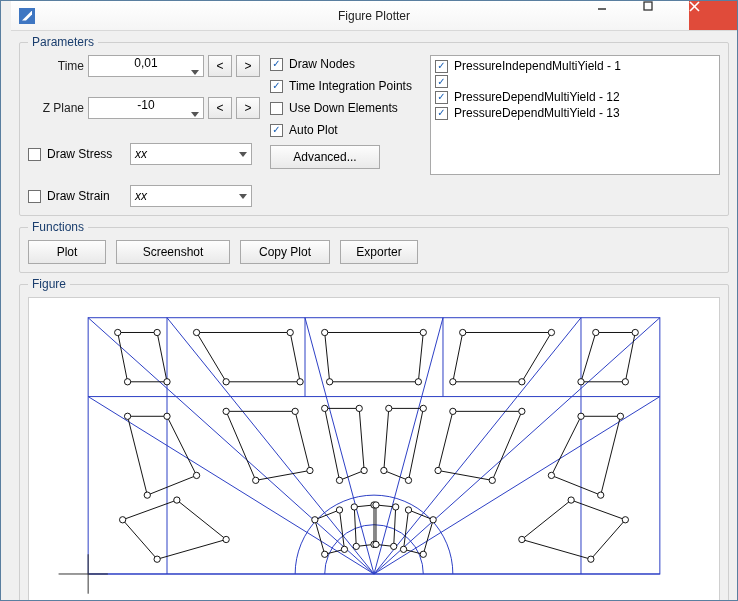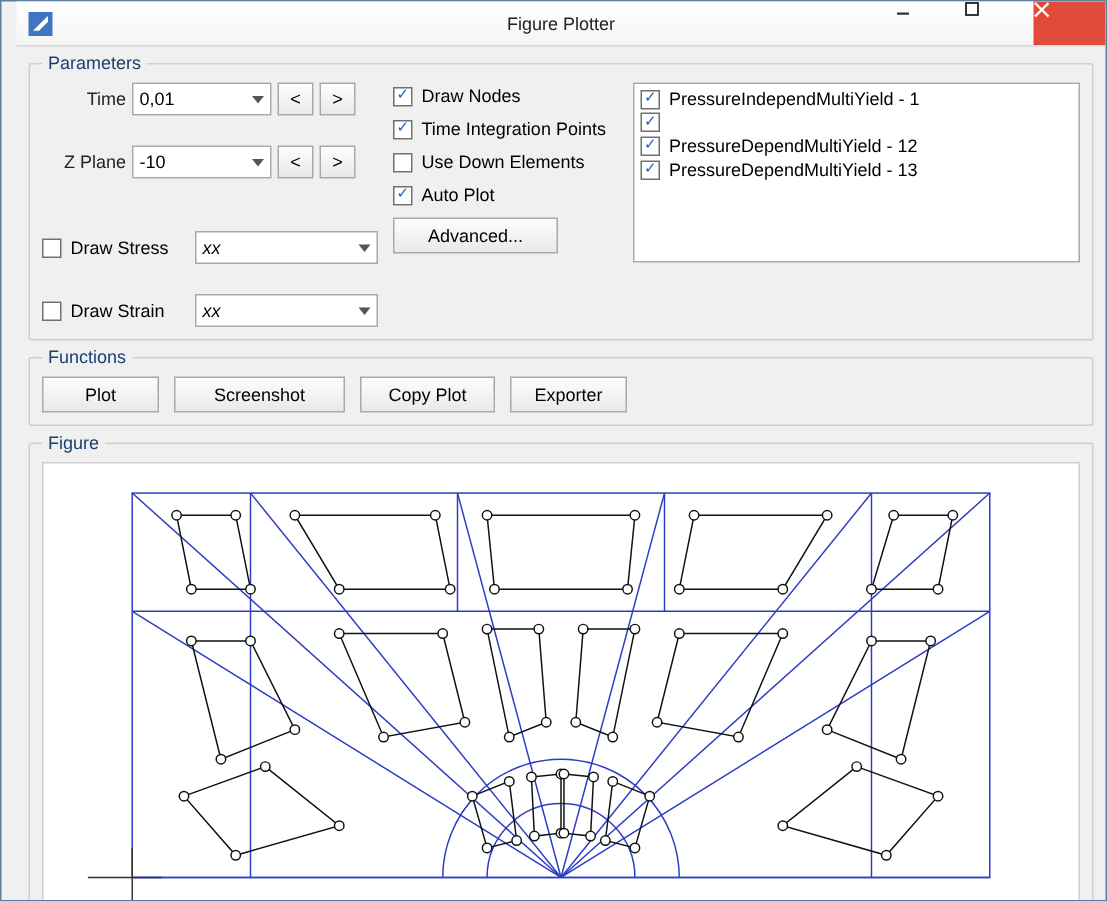--- a/index.html
+++ b/index.html
@@ -14,21 +14,21 @@
   .winbtn.close { background:#e04b3a; color:#fff; width:48px;}
   .body { flex:1; padding:4px 8px 8px 8px; display:flex; flex-direction:column; gap:4px; overflow:hidden;}
   fieldset { border:1px solid #cfcfcf; border-radius:2px; padding:6px 8px 8px 8px; margin:0; }
   legend { color:#1a3e6e; padding:0 4px; }
   .params-grid { display:flex; gap:10px; }
   .col-left { display:flex; flex-direction:column; gap:20px; }
   .row { display:flex; align-items:center; gap:4px; }
   .lbl { width:56px; text-align:right; color:#222; }
   .combo { height:22px; border:1px solid #a9a9a9; background:#fff; display:flex; align-items:center; padding:0 4px; }
   .combo .arrow { margin-left:auto; width:0;height:0;border-left:4px solid transparent;border-right:4px solid transparent;border-top:5px solid #555;}
-  .combo.wide { width:93px; }
+  .combo.wide { width:116px;flex-direction:column; }
   .combo.xl { width:122px;font-style:italic; }
   .sqbtn { width:24px; height:22px; border:1px solid #a9a9a9; background:linear-gradient(#fdfdfd,#e9e9e9); display:flex;align-items:center;justify-content:center; }
   .btn { height:24px; padding:0 12px; border:1px solid #a9a9a9; background:linear-gradient(#fdfdfd,#e9e9e9); display:inline-flex;align-items:center;justify-content:center;}
   .btnwide{ width:110px; justify-content:center;}
   .chk { display:flex; align-items:center; gap:6px; }
   .chkbox { width:13px;height:13px;border:1px solid #707070;background:#fff;display:flex;align-items:center;justify-content:center;font-size:10px;color:#1a5fb4;line-height:1;}
   .col-mid { display:flex; flex-direction:column; gap:8px; padding-top:2px; }
   .listbox { border:1px solid #a9a9a9; background:#fff; padding:2px 4px; flex:1; height:120px; overflow:auto; min-width:230px;}
   .listbox .item { display:flex; align-items:center; gap:6px; padding:1px 0;}
   .functions { display:flex; gap:10px; }
@@ -80,21 +80,21 @@
           </div>
           <div class="row">
             <div class="lbl">Z Plane</div>
             <div class="combo wide">
                 <span>-10</span>
                 <span class="arrow"></span>
               </div>
             <div class="sqbtn">&lt;</div>
             <div class="sqbtn">&gt;</div>
           </div>
-          <div class="row" style="margin-top:15px;align-items:center;">
+          <div class="row" style="margin-top:4px;align-items:center;">
             <div class="chk" style="width:98px;">
               <div class="chkbox"></div>
               <span>Draw Stress</span>
             </div>
             <div class="combo xl">
                 <span>xx</span>
                 <span class="arrow"></span>
               </div>
           </div>
           <div class="row">

